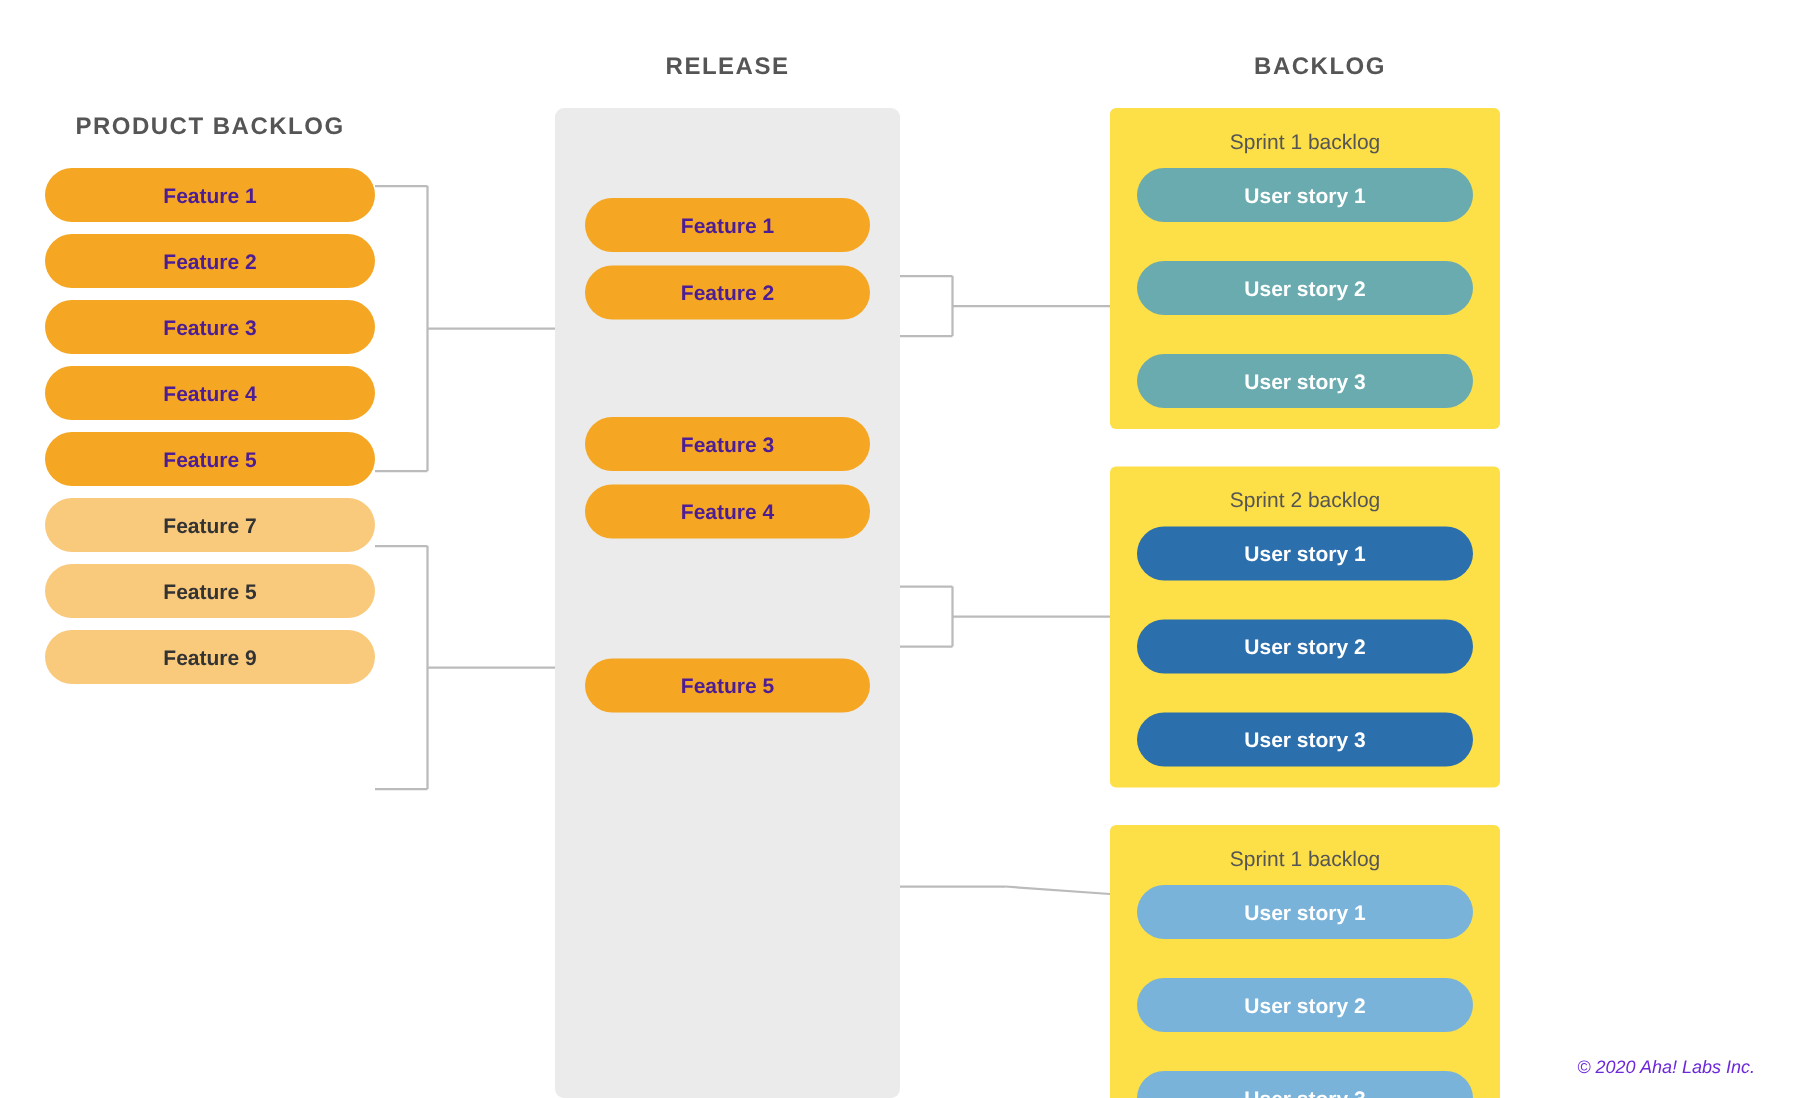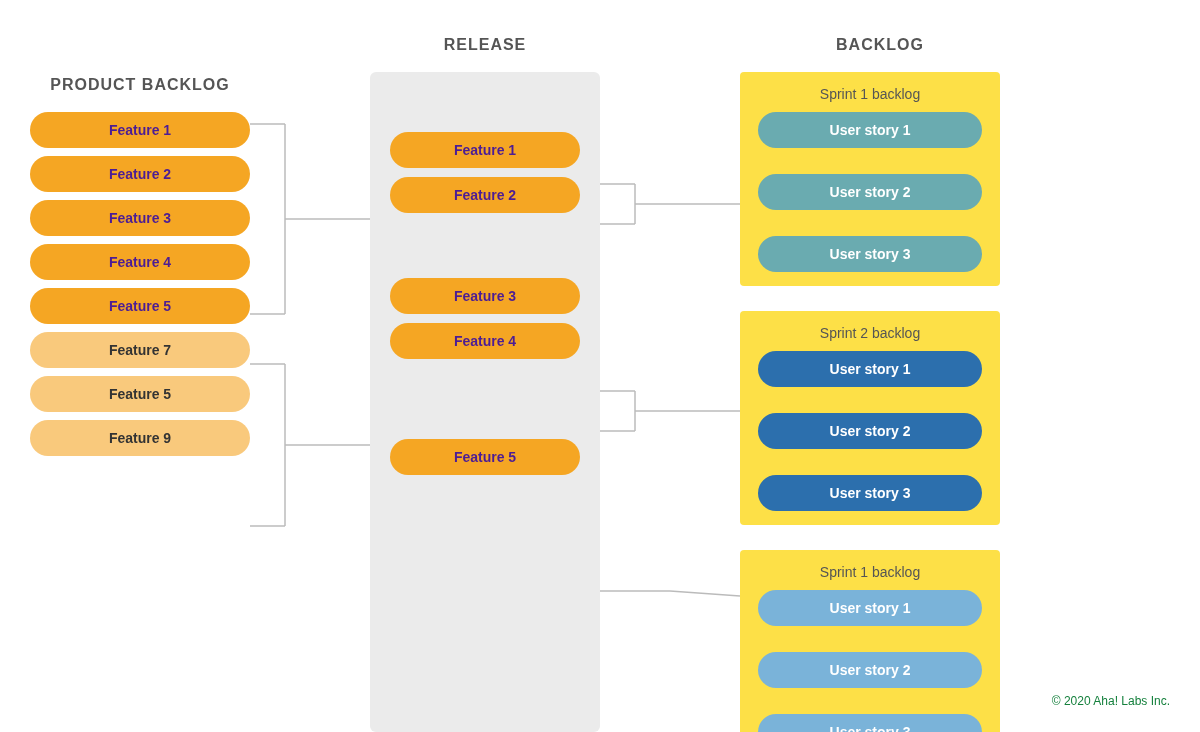--- a/index.html
+++ b/index.html
@@ -96,24 +96,25 @@
     .connectors {
       position: absolute;
       top: 0; left: 0;
       width: 100%;
       height: 100%;
       pointer-events: none;
     }
 
     .copyright {
       position: absolute;
-      bottom: 24px;
+      bottom: 14px;
       right: 30px;
       font-size: 12px;
-      color: #15803d;
+      color: #6d28d9;
+      font-style: italic;
     }
 
     
     .diagram-wrapper {
       position: relative;
       width: 1140px;
       height: 660px;
     }
 
     .col-backlog {

